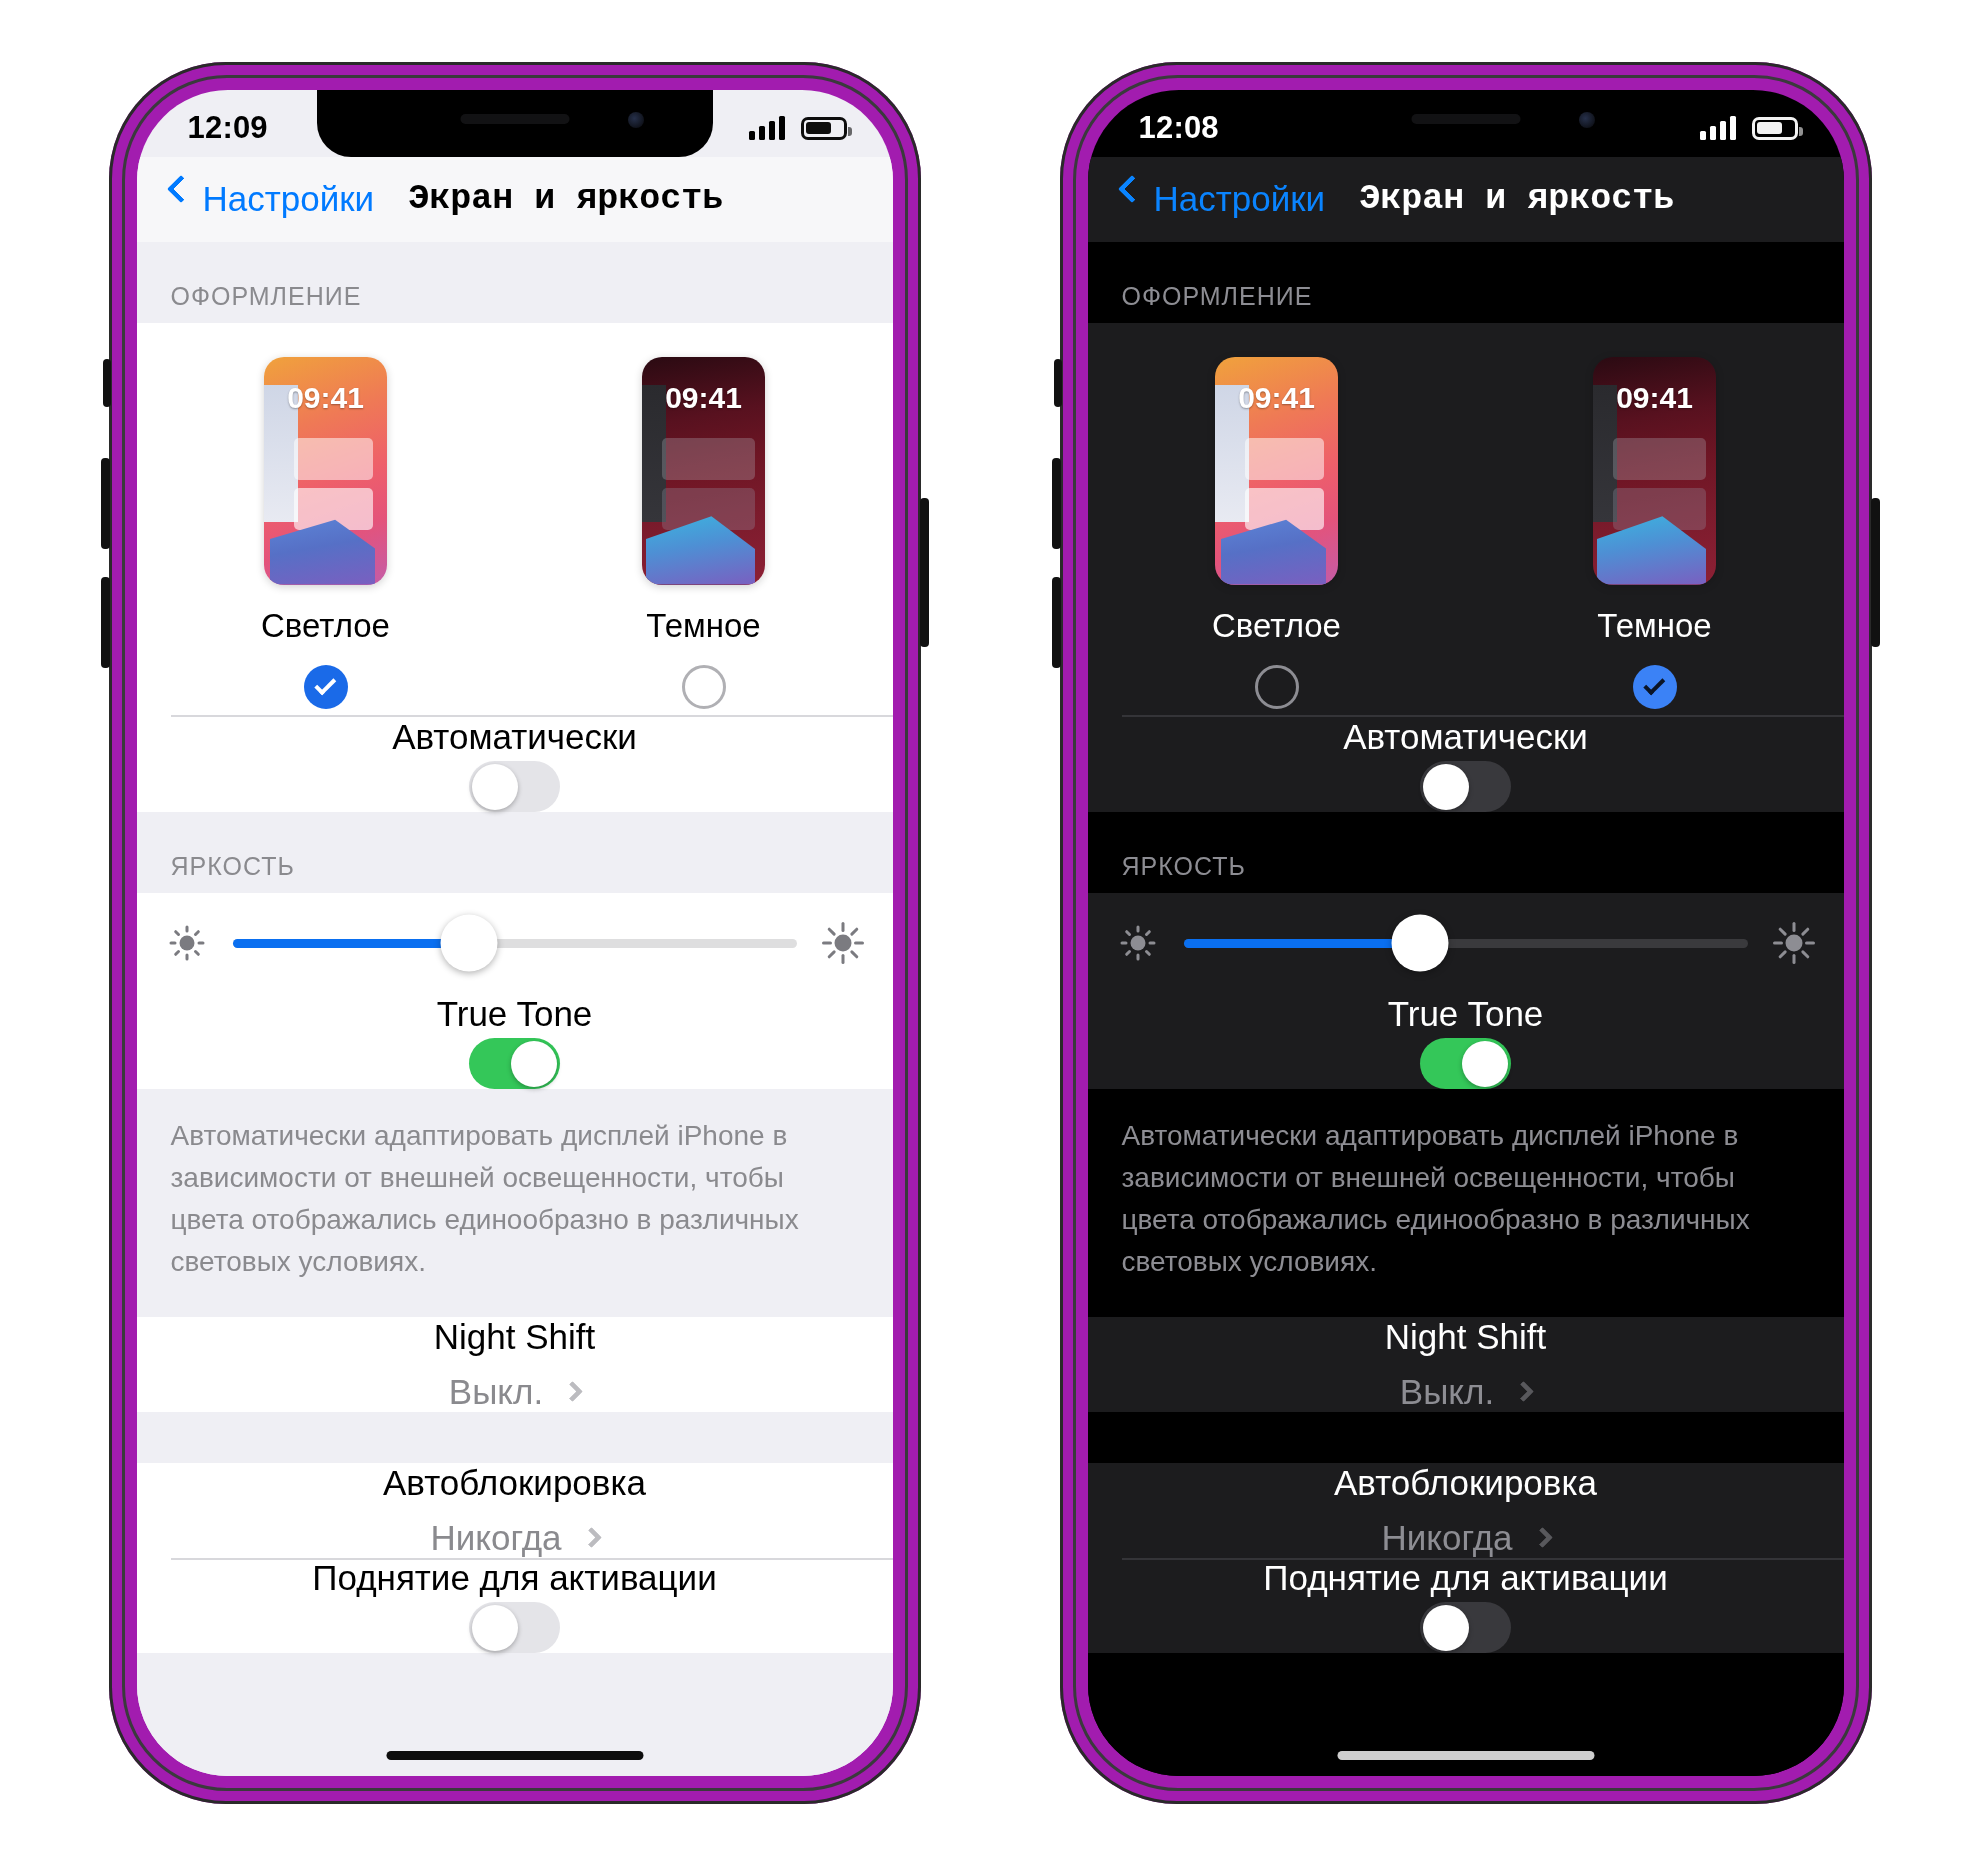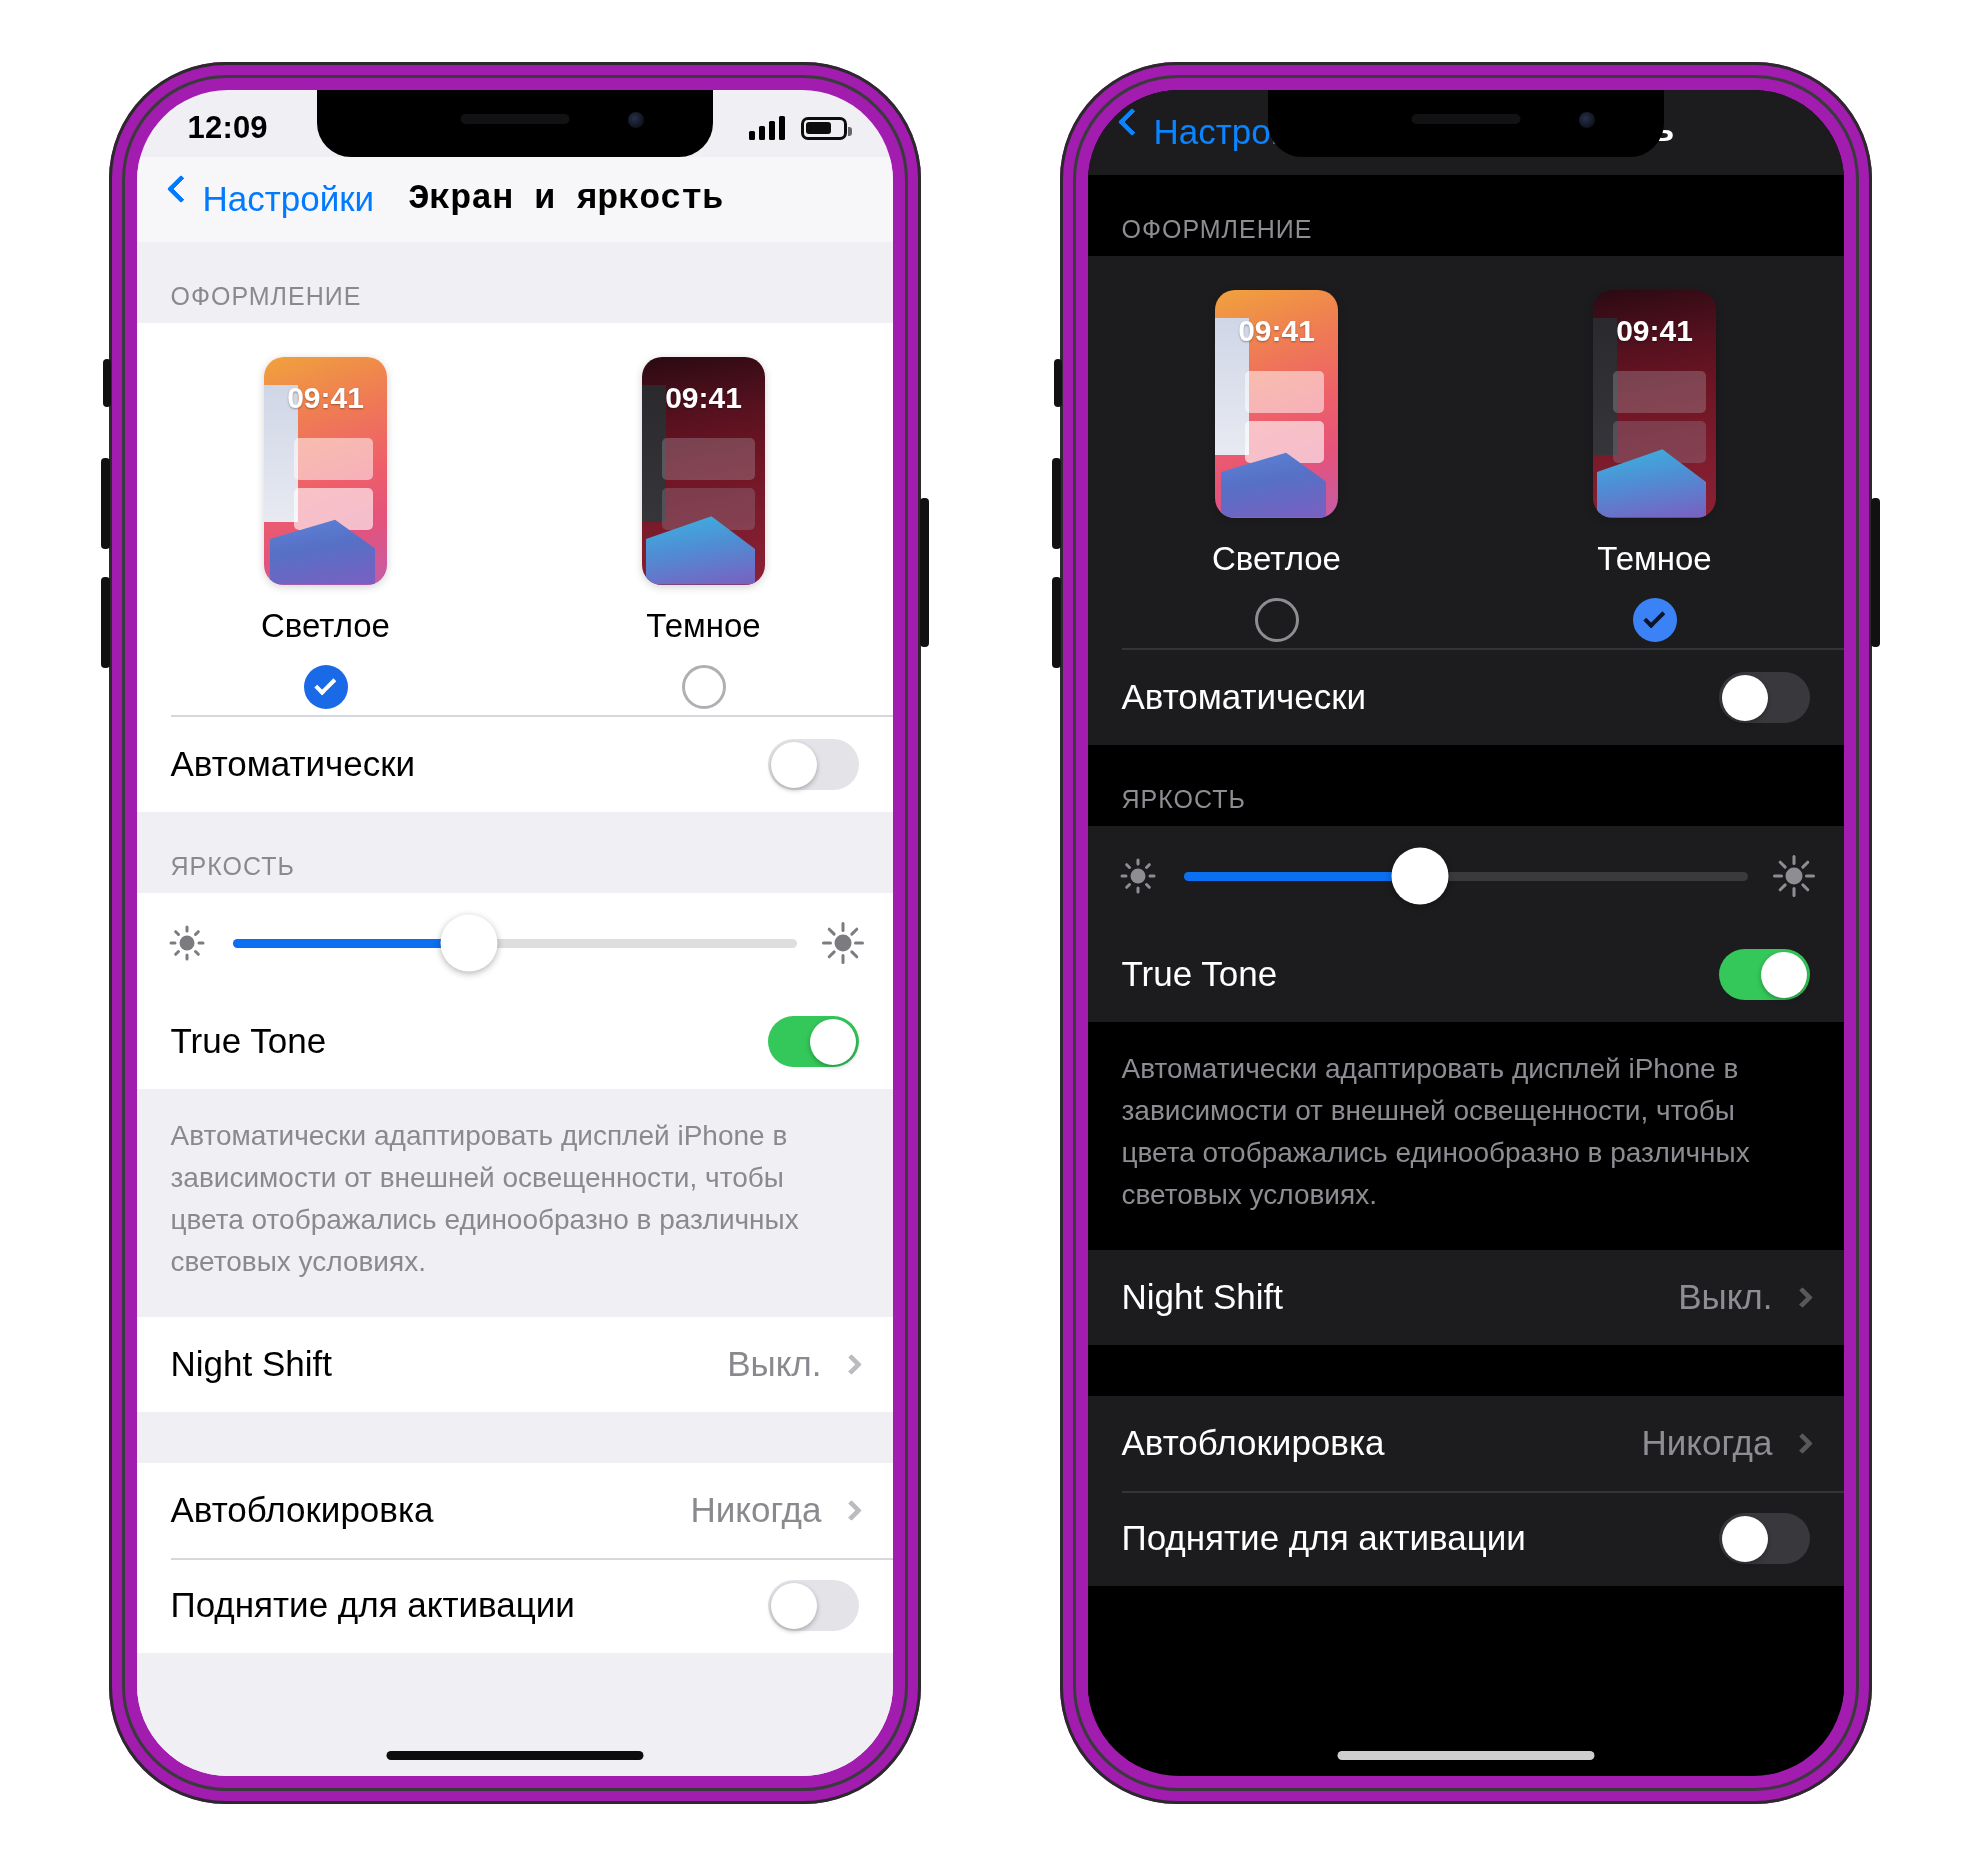--- a/index.html
+++ b/index.html
@@ -134,20 +134,21 @@
   .card { }
   .light .card { background:#fff; }
   .dark  .card { background:#1c1c1e; }
 
   .row {
     position:relative;
     display:flex; align-items:center; justify-content:space-between;
     padding: 0 34px;
     height: 95px;
     font-size: 35px;
+    flex-direction: column;
   }
   .light .row { color:#000; }
   .dark  .row { color:#fff; }
   .row + .row::before {
     content:""; position:absolute; left:34px; right:0; top:0; height:2px;
   }
   .light .row + .row::before { background:#d8d8dc; }
   .dark  .row + .row::before { background:#343438; }
 
   .row-value { display:flex; align-items:center; gap:22px; font-size:35px; }
@@ -446,20 +447,35 @@
     <span class="btn-side btn-volup"></span>
     <span class="btn-side btn-voldn"></span>
     <span class="btn-side btn-power"></span>
 
     <div class="screen dark">
       <div class="notch">
         <span class="speaker"></span>
         <span class="camera"></span>
       </div>
 
+      <div class="statusbar">
+        <div class="status-left">12:08</div>
+        <div class="status-right">
+          <span class="signal">
+              <i></i>
+              <i></i>
+              <i></i>
+              <i></i>
+            </span>
+          <span class="battery">
+            <span class="lvl" style="width:25px"></span>
+              <span class="cap"></span>
+          </span>
+        </div>
+      </div>
 
       <div class="navbar">
         <div class="nav-back">
           <span class="chev-back"></span>
           <span class="nav-back-label">Настройки</span>
         </div>
         <div class="nav-title">Экран и яркость</div>
       </div>
 
       <div class="content">

